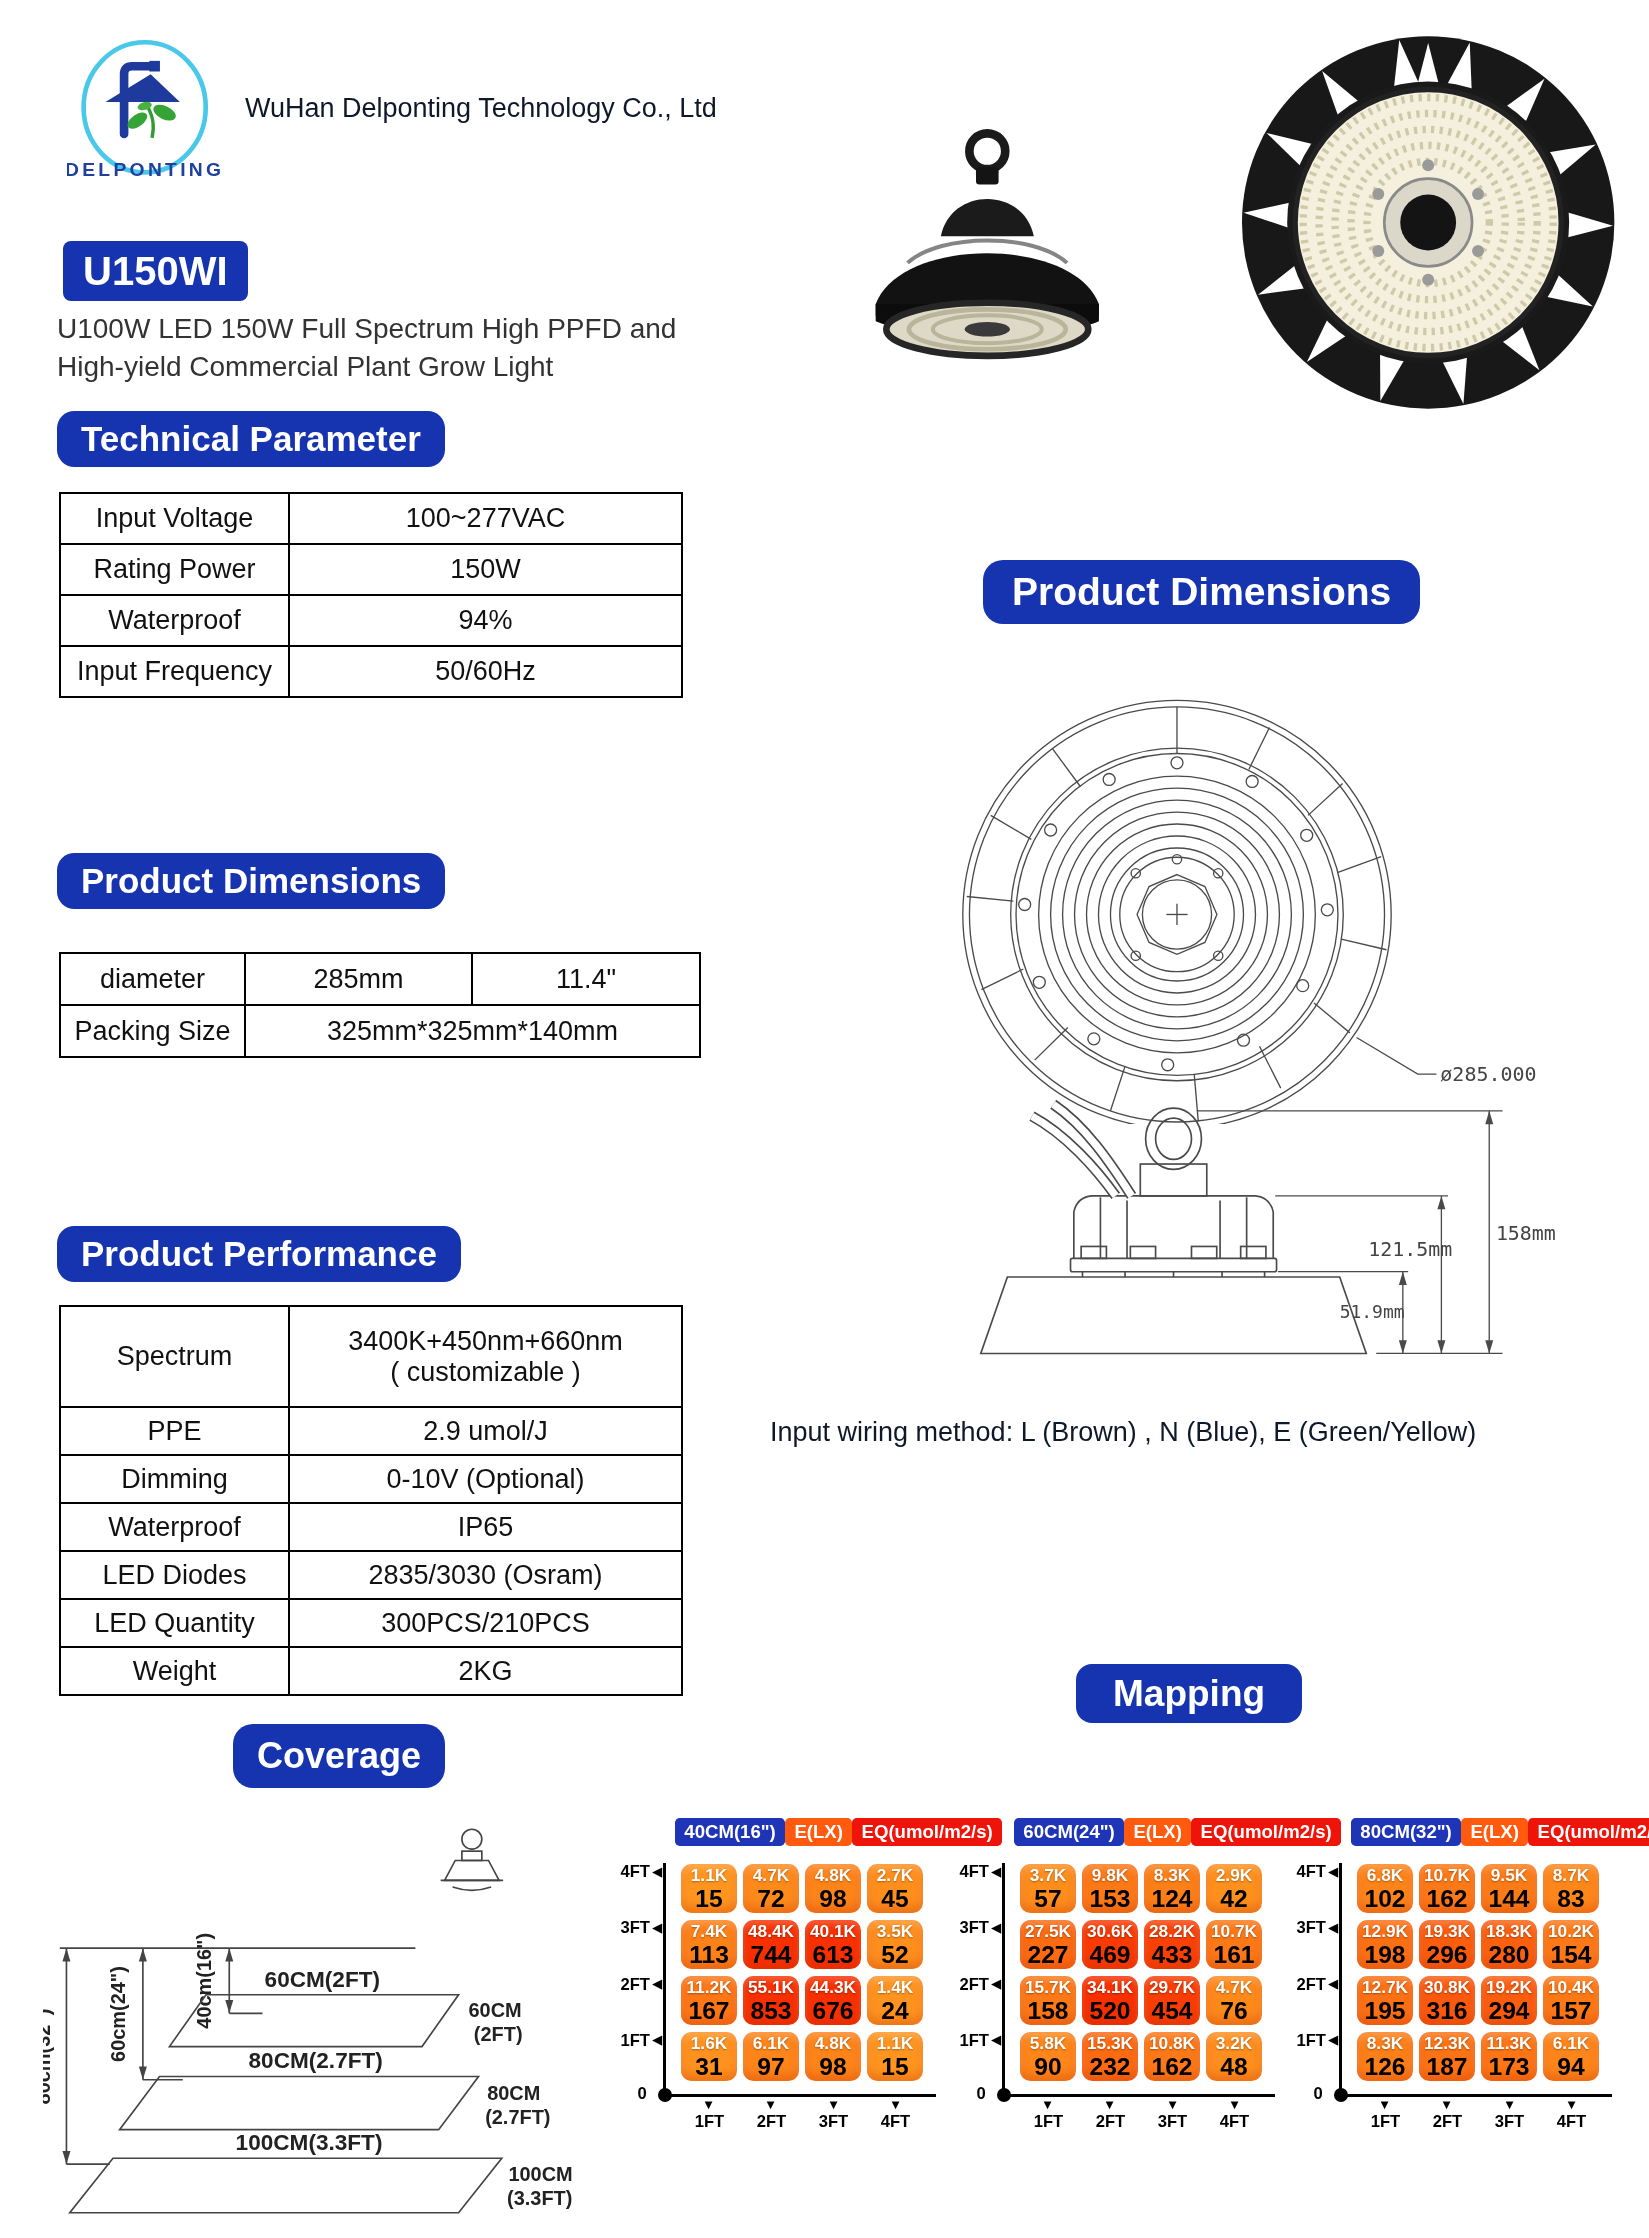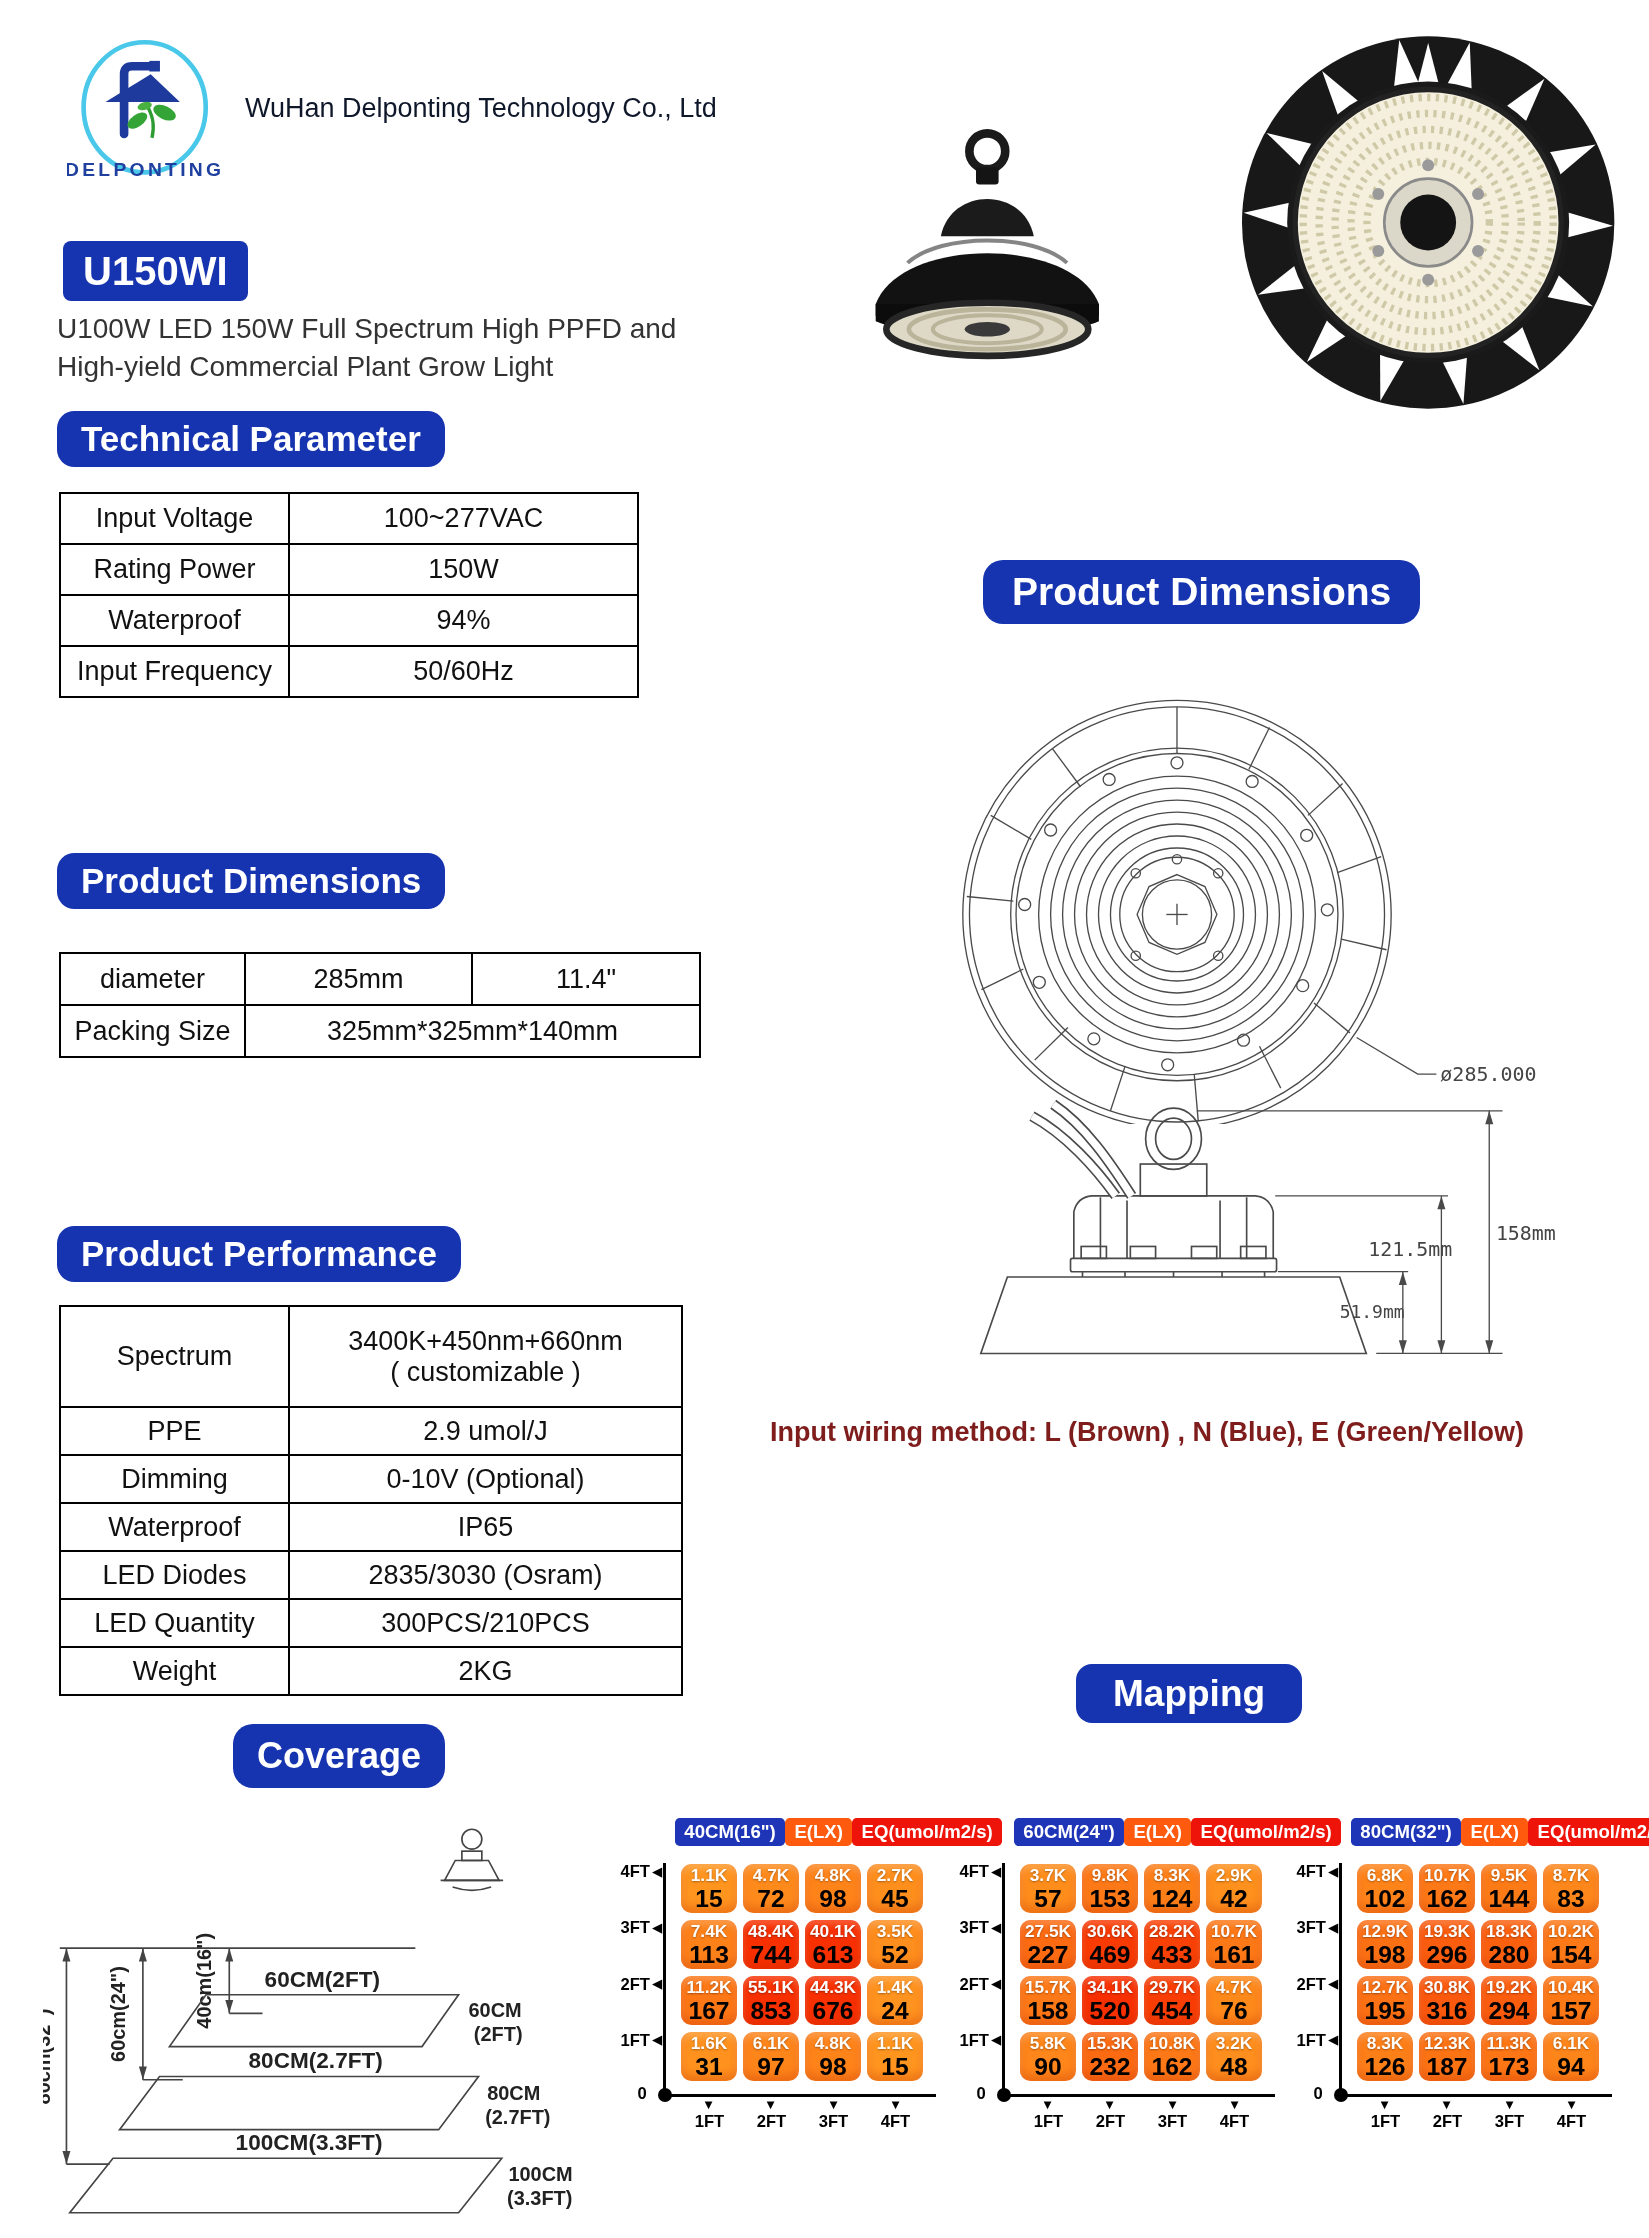--- a/index.html
+++ b/index.html
@@ -8,21 +8,21 @@
   .abs{position:absolute;}
   .badge{position:absolute;display:flex;align-items:center;background:#1734b0;color:#fff;
          font-weight:bold;border-radius:17.3px;padding:0 24px;white-space:nowrap;}
   .spec{border-collapse:collapse;background:#fff;table-layout:fixed;}
   .spec td{border:2px solid #000;text-align:center;vertical-align:middle;
            font-size:27px;color:#111;padding:0 4px;overflow:hidden;}
   .company{position:absolute;font-size:27px;color:#0f172a;}
   .desc{position:absolute;font-size:28px;color:#333;line-height:38px;}
   .model-badge{position:absolute;display:flex;align-items:center;background:#1734b0;color:#fff;
                font-weight:bold;font-size:40px;border-radius:8px;padding:0 20px;height:60px;}
-  .wiring{position:absolute;font-size:27px;color:#7f1d1d;font-weight:bold;}
+  .wiring{position:absolute;font-size:27px;color:#0f172a;}
   .map-chart{position:absolute;width:327px;height:382px;}
   .mc-legend{position:absolute;left:56px;top:18.6px;display:flex;align-items:stretch;}
   .lg{display:flex;align-items:center;font-weight:bold;color:#fff;font-size:18.6px;
       padding:3.3px 9.3px;border-radius:4.7px;white-space:nowrap;}
   .mc-cell{position:absolute;width:56px;height:49px;border-radius:10.6px;
            display:flex;flex-direction:column;align-items:center;justify-content:center;
            box-shadow:inset 0 -6px 8.6px rgba(190,40,0,.28), inset 0 4.7px 6px rgba(255,255,255,.22);}
   .mc-lux{font-size:17.3px;font-weight:bold;color:#fff;line-height:19px;
           text-shadow:0 1.3px 2px rgba(0,0,0,.35);}
   .mc-eq{font-size:24.6px;font-weight:bold;color:#000;line-height:27px;}
@@ -112,21 +112,21 @@
       <circle cx="292" cy="214" r="9"></circle>
         <circle cx="367" cy="257" r="9"></circle>
         <circle cx="367" cy="343" r="9"></circle>
       <circle cx="292" cy="386" r="9"></circle>
         <circle cx="217" cy="343" r="9"></circle>
         <circle cx="217" cy="257" r="9"></circle>
     </g>
   </svg>
 
   <div class="badge" style="left:57px;top:411px;height:56px;font-size:35px;">Technical Parameter</div>
-  <table class="spec" style="position:absolute;left:59px;top:492px;width:580px;">
+  <table class="spec" style="position:absolute;left:59px;top:492px;width:624px;">
     <colgroup>
         <col style="width:229px">
         <col>
       </colgroup>
     <tbody id="tp-body">
         <tr style="height: 51px;">
           <td>Input Voltage</td>
           <td>100~277VAC</td>
         </tr>
         <tr style="height: 51px;">

